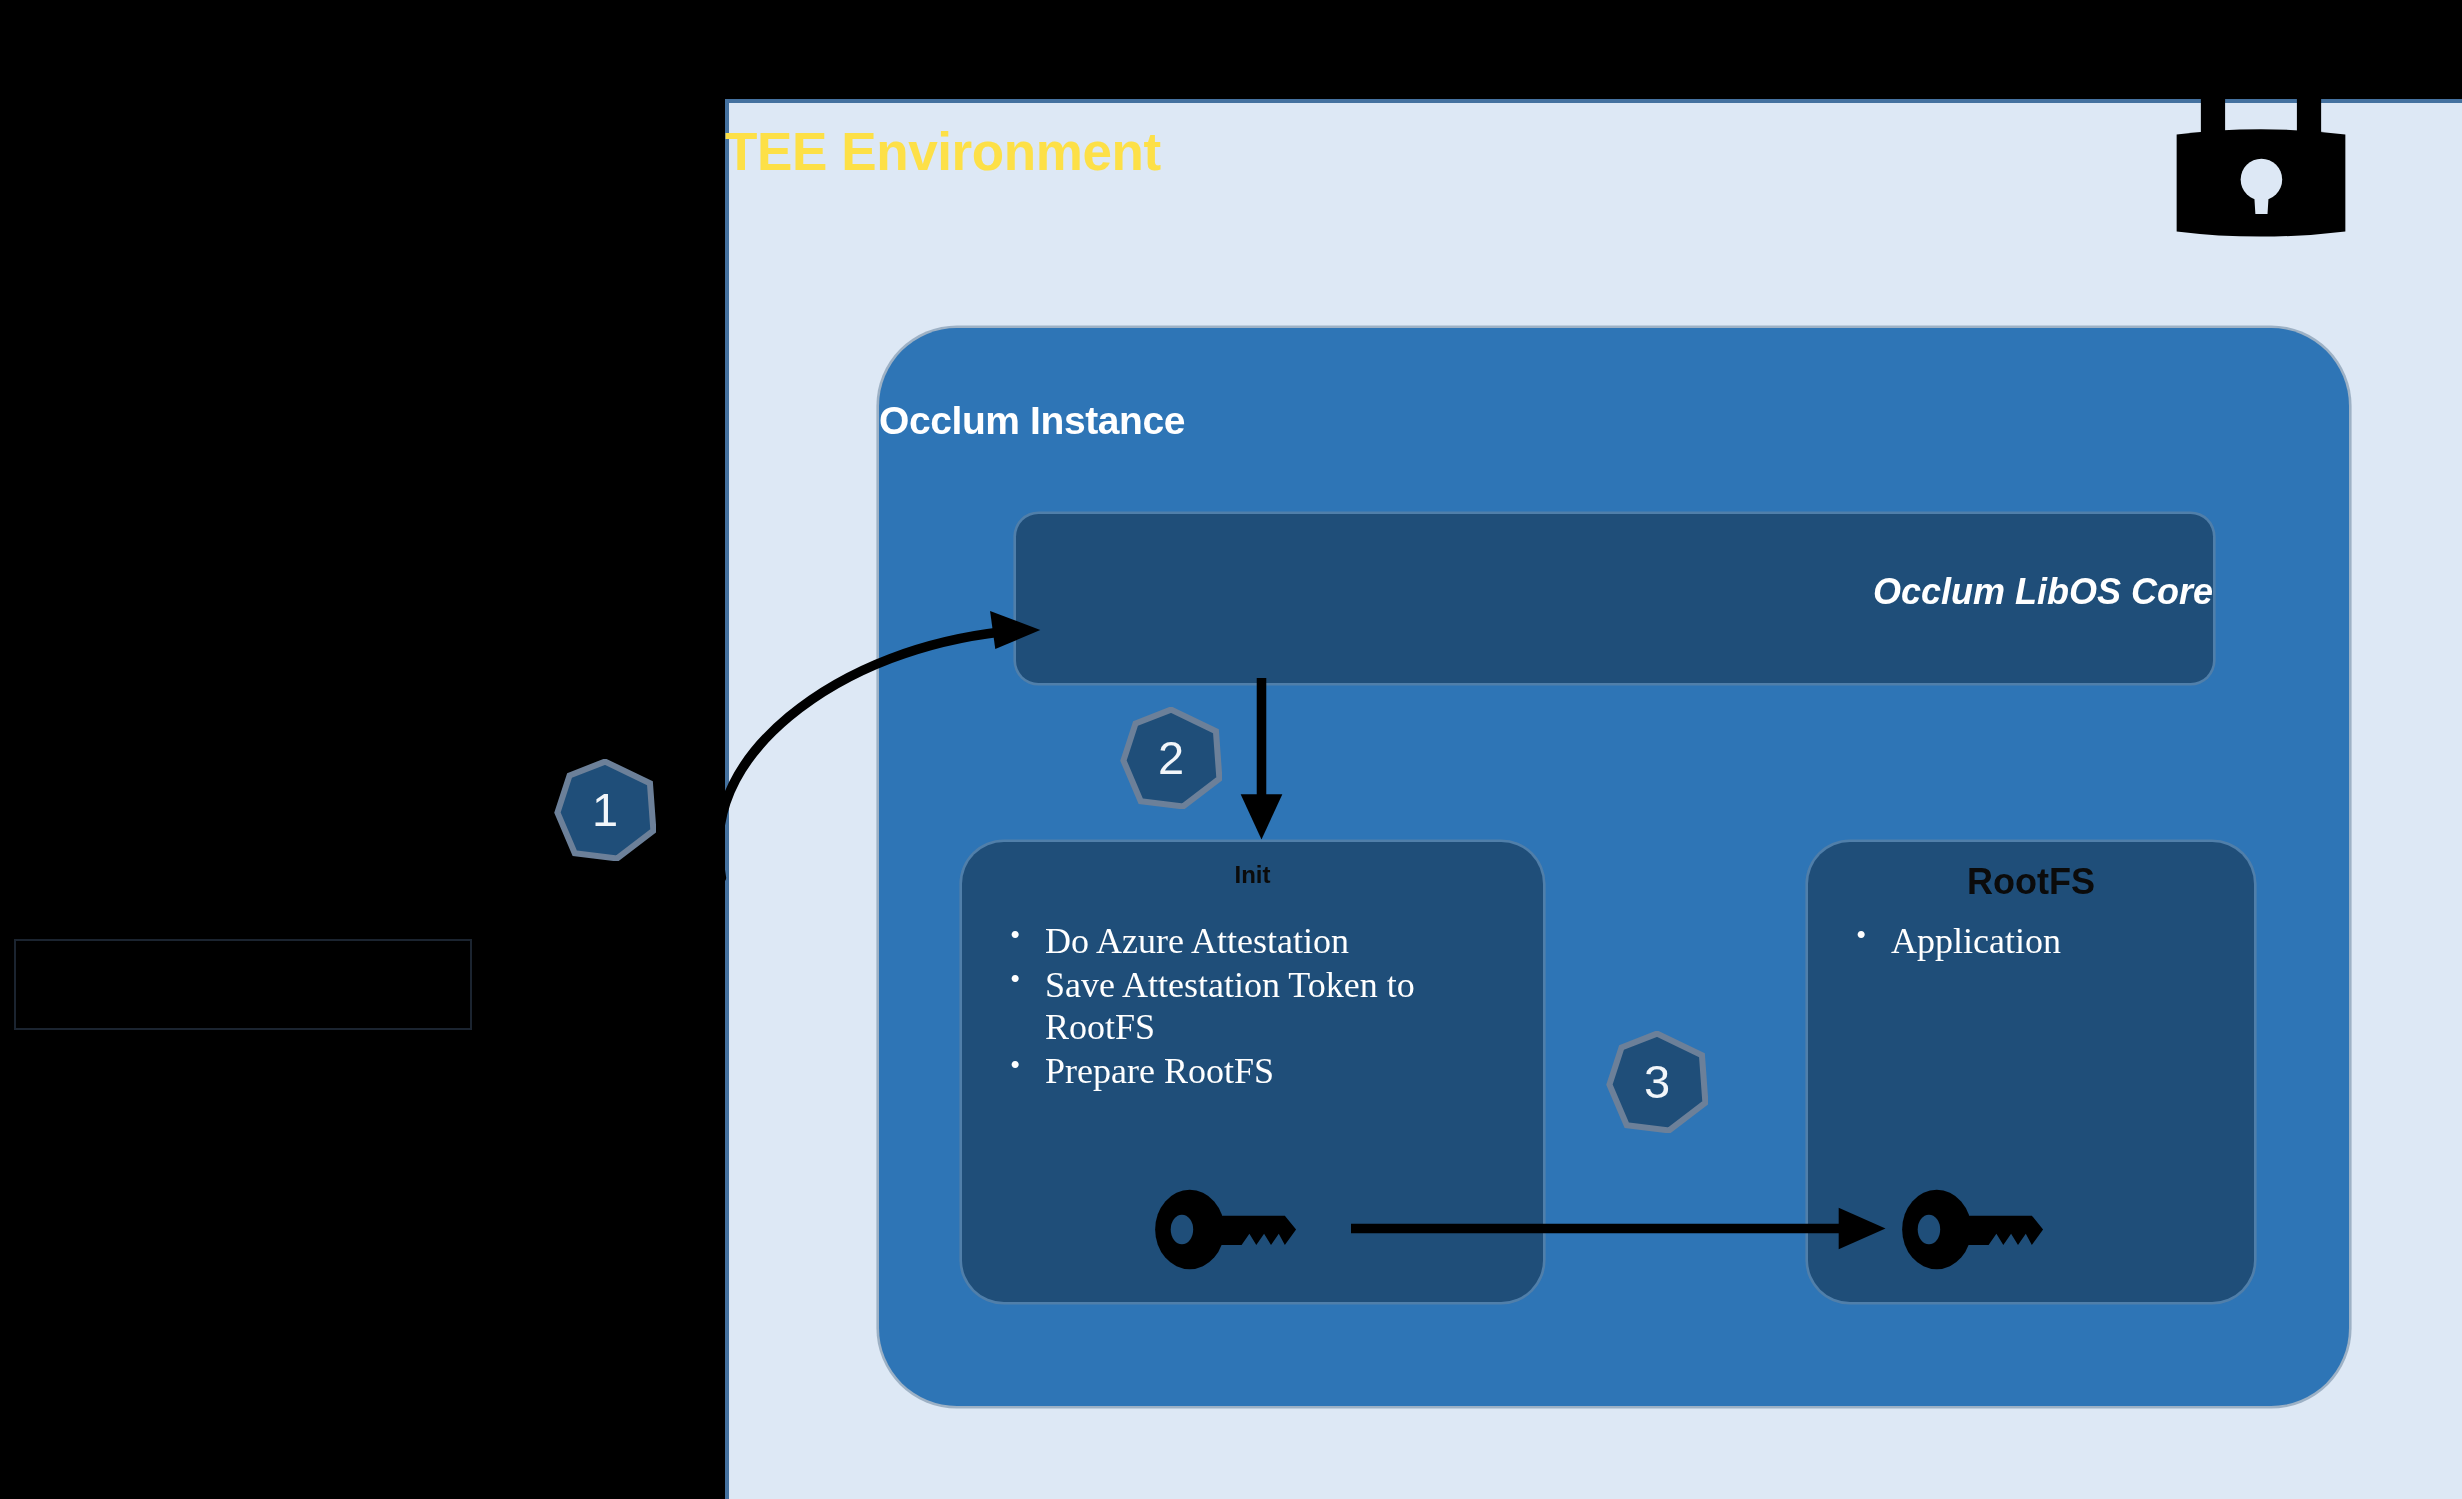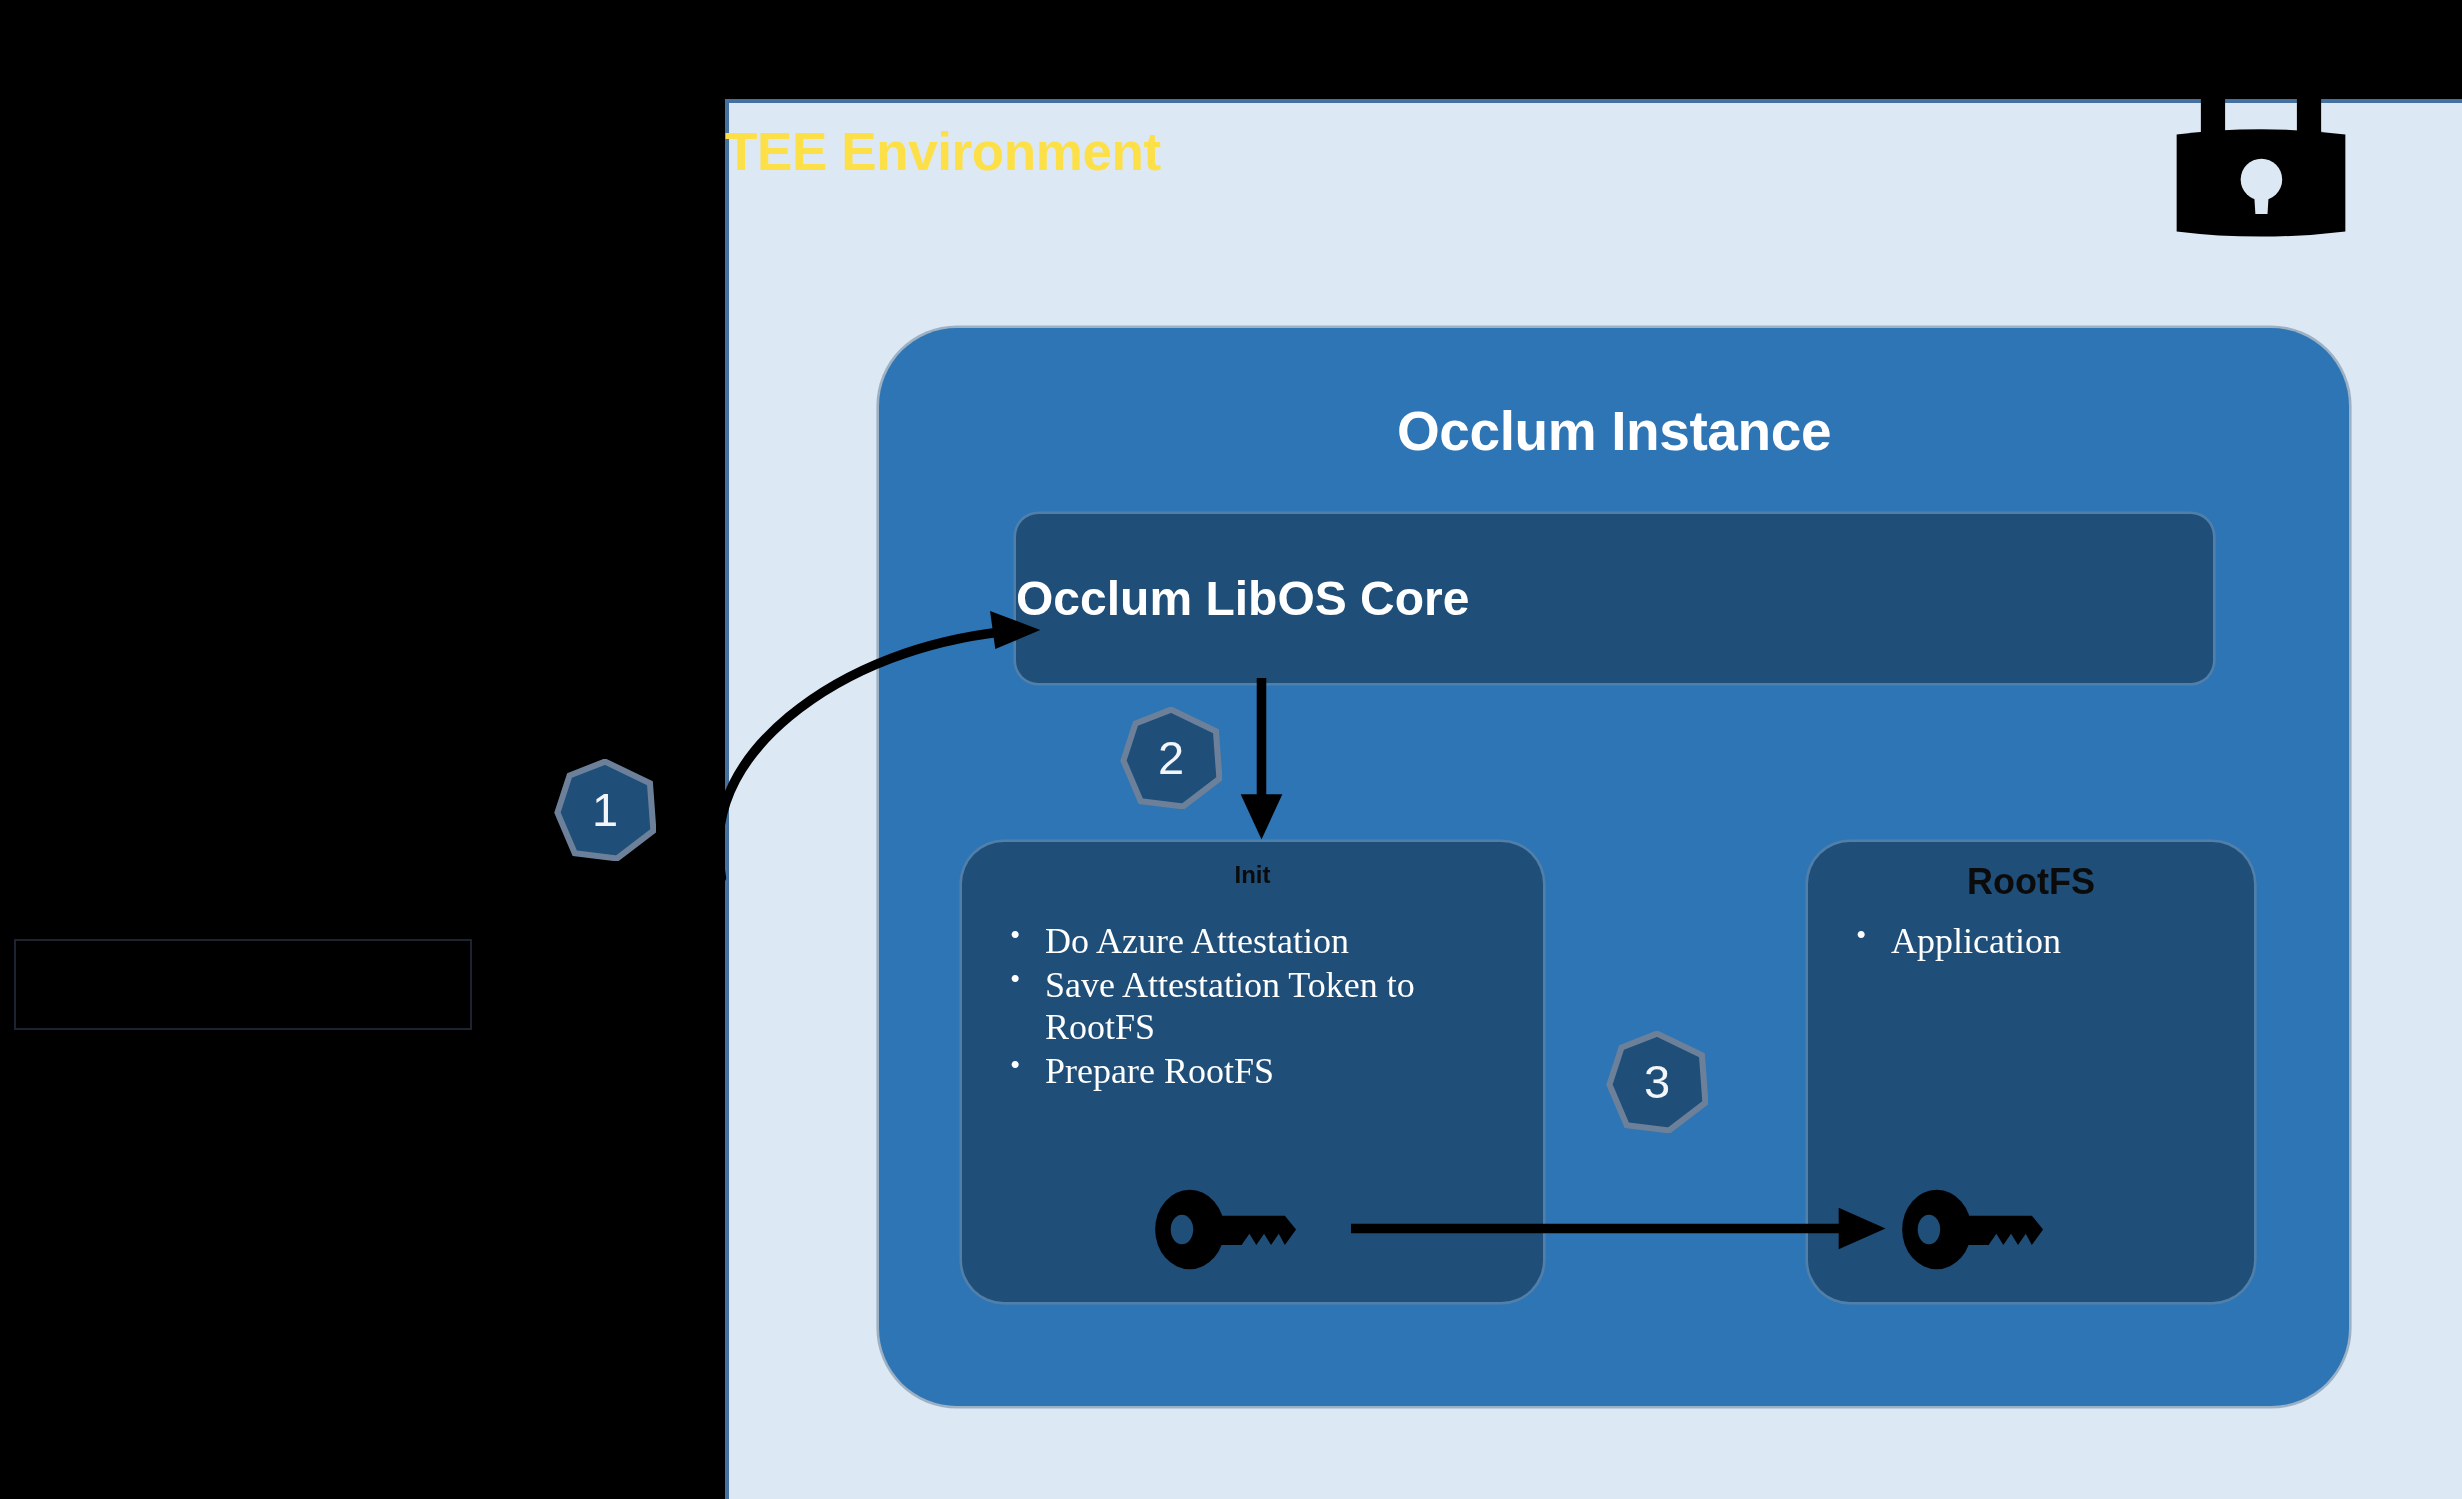--- a/index.html
+++ b/index.html
@@ -71,46 +71,47 @@
     height: 1078px;
     background: #2e75b6;
     border-radius: 78px;
     box-shadow: 0 0 0 2.6px rgba(80,110,140,0.45);
   }
   #occlum-title {
     position: absolute;
     left: 0;
     right: 0;
     top: 71px;
-    text-align: center;
-    font-size: 55px;
+    text-align: left;
+    font-size: 39px;
     font-weight: bold;
     color: #ffffff;
     letter-spacing: -0.4px;
   }
 
   
   #libos-core {
     position: absolute;
     left: 1016px;
     top: 514px;
     width: 1197px;
     height: 169px;
     background: #1f4e79;
     border-radius: 22.5px;
     box-shadow: 0 0 0 2.6px rgba(110,135,160,0.55);
   }
   #libos-label {
     position: absolute;
     left: 0; right: 0;
     top: 57px;
-    text-align: left;
-    font-size: 48px;
+    text-align: right;
+    font-size: 36px;
     font-weight: bold;
     color: #ffffff;
+    font-style: italic;
   }
 
   
   #arrow-down {
     position: absolute;
     left: 1231px;
     top: 678px;
     width: 61px;
     height: 165px;
   }

